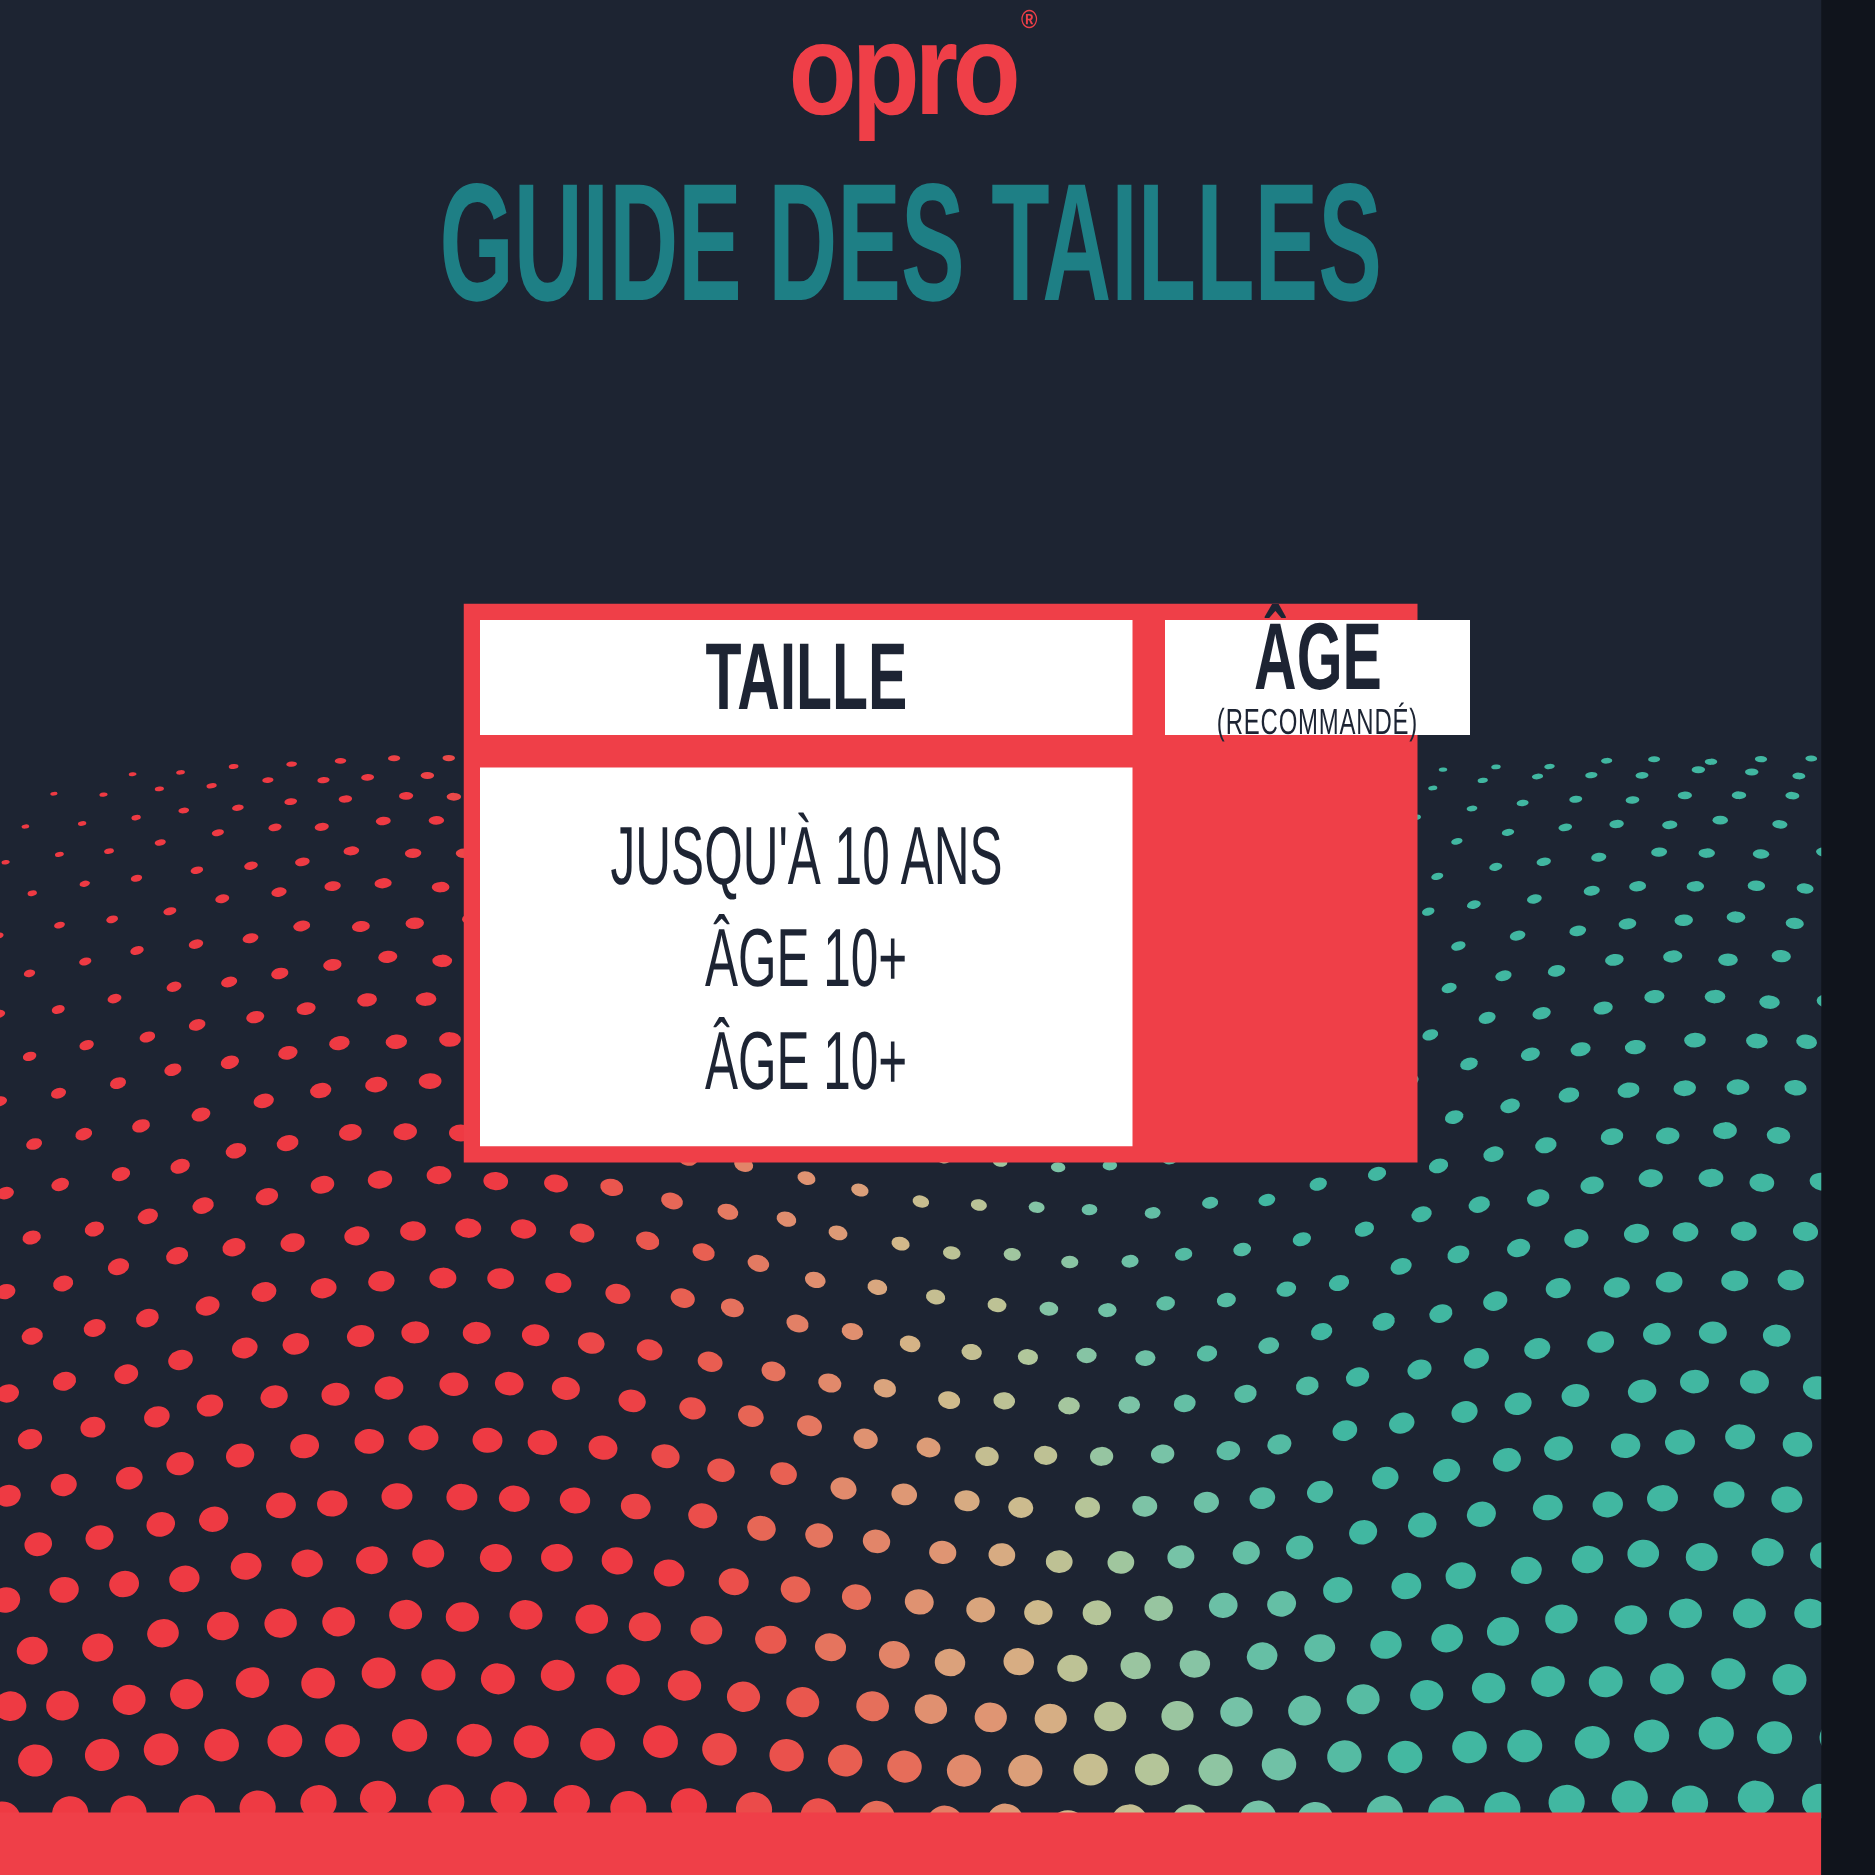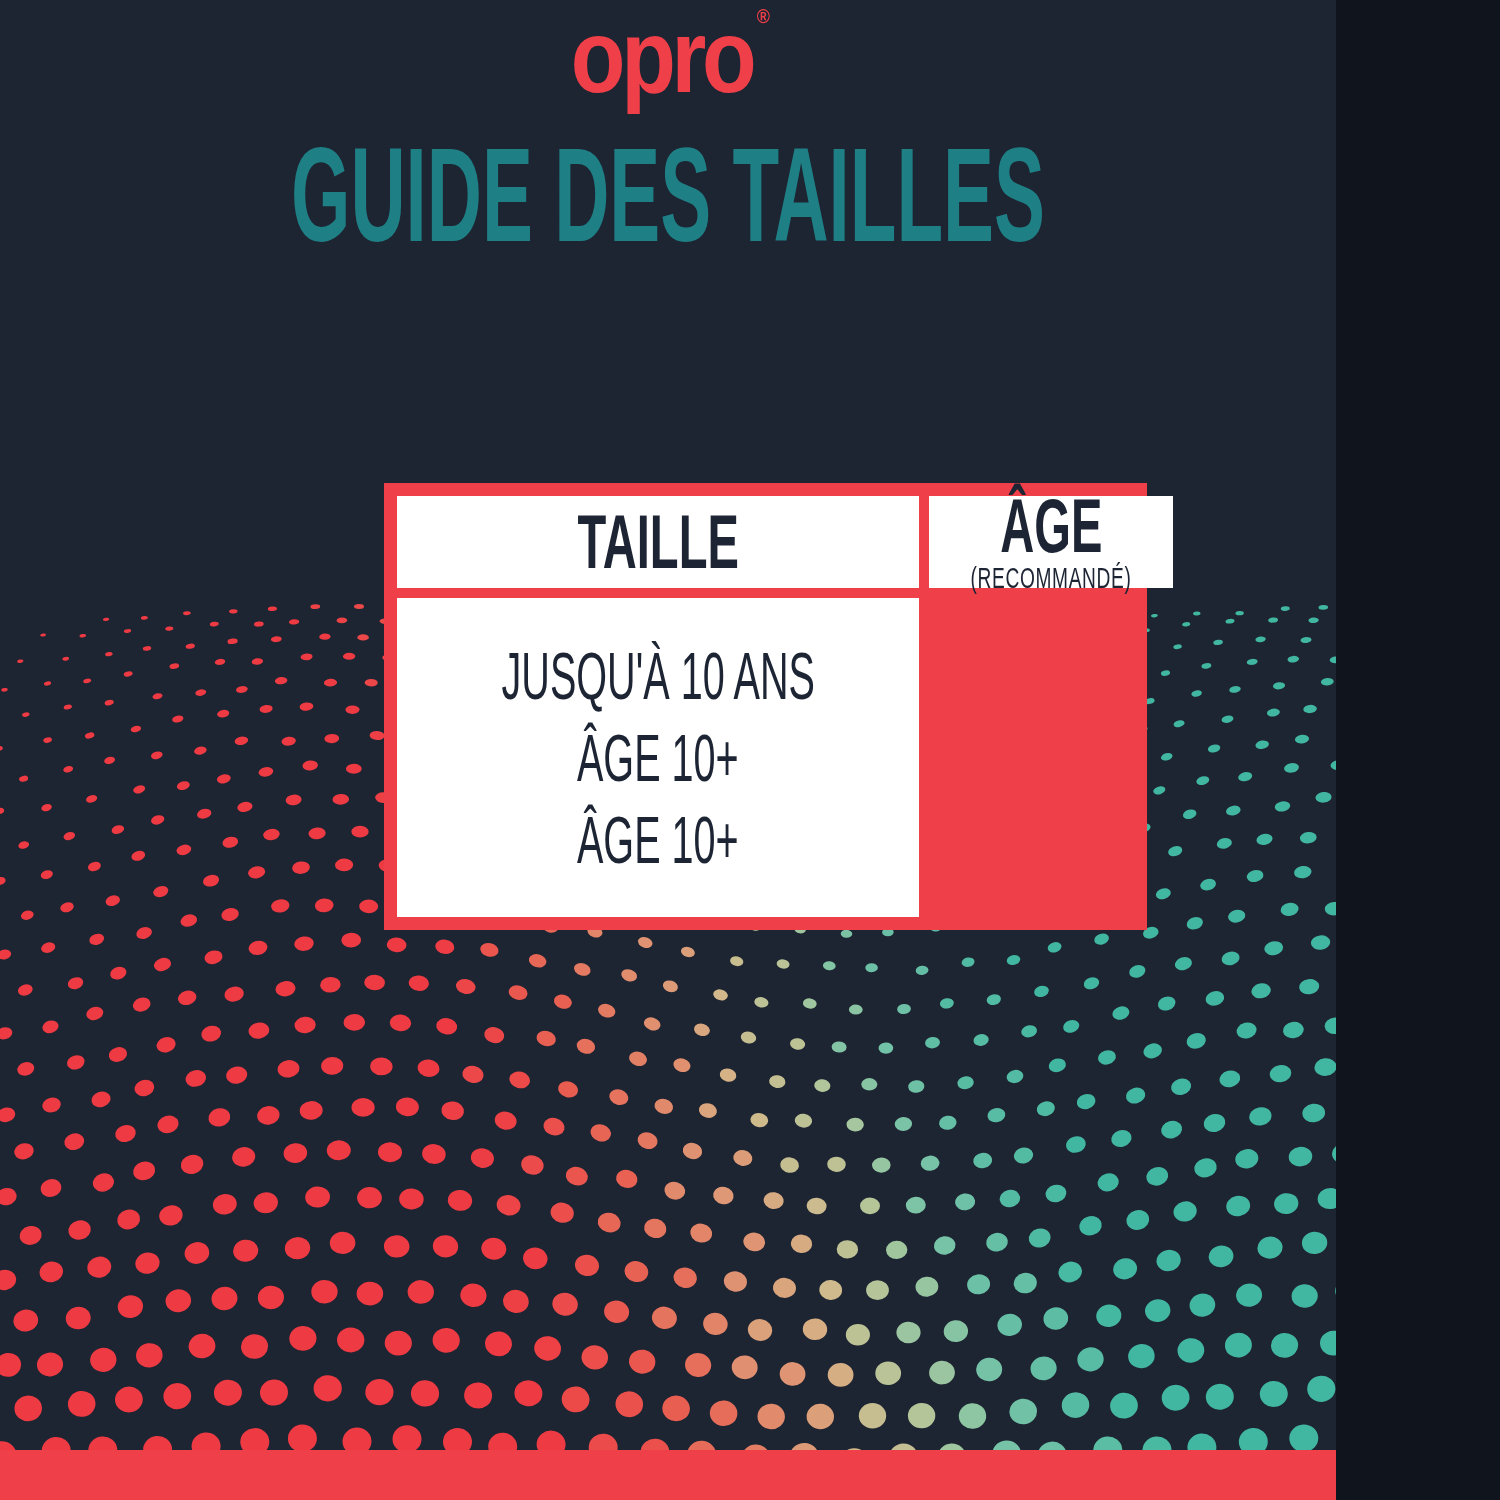--- a/index.html
+++ b/index.html
@@ -7,21 +7,21 @@
     --accent-red:#ef3f48;
     --title-teal:#1e7f85;
     --table-text:#1d2433;
     --cell-white:#ffffff;
   }
   *{margin:0;padding:0;box-sizing:border-box;}
   html,body{background:#10141c;}
   body{font-family:"Liberation Sans","DejaVu Sans",sans-serif;}
   .canvas{
     position:relative;
-    width:1336px;height:1500px;
+    width:1457px;height:1500px;
     background:var(--background);
     overflow:hidden;
   }
   #dots{position:absolute;left:0;top:0;z-index:1;}
 
   
   .logo{
     position:absolute;top:2px;left:0;width:100%;
     text-align:center;z-index:3;
     color:var(--accent-red);
@@ -43,27 +43,27 @@
     text-align:center;z-index:3;
     color:var(--title-teal);
     font-size:134px;font-weight:700;
     line-height:1;letter-spacing:0px;
     transform:scaleX(0.57);transform-origin:center;
     white-space:nowrap;
   }
 
   
   .size-table{
-    position:absolute;left:384px;top:483px;
+    position:absolute;left:371px;top:483px;
     width:763px;height:447px;
     background:var(--accent-red);
     display:grid;
     grid-template-columns:1fr 1fr;
     grid-template-rows:92px 1fr;
-    gap:10px;
+    gap:26px;
     padding:13px;
     z-index:4;
   }
   .cell{
     background:var(--cell-white);
     color:var(--table-text);
     display:flex;flex-direction:column;
     align-items:center;justify-content:center;
     overflow:visible;
   }

